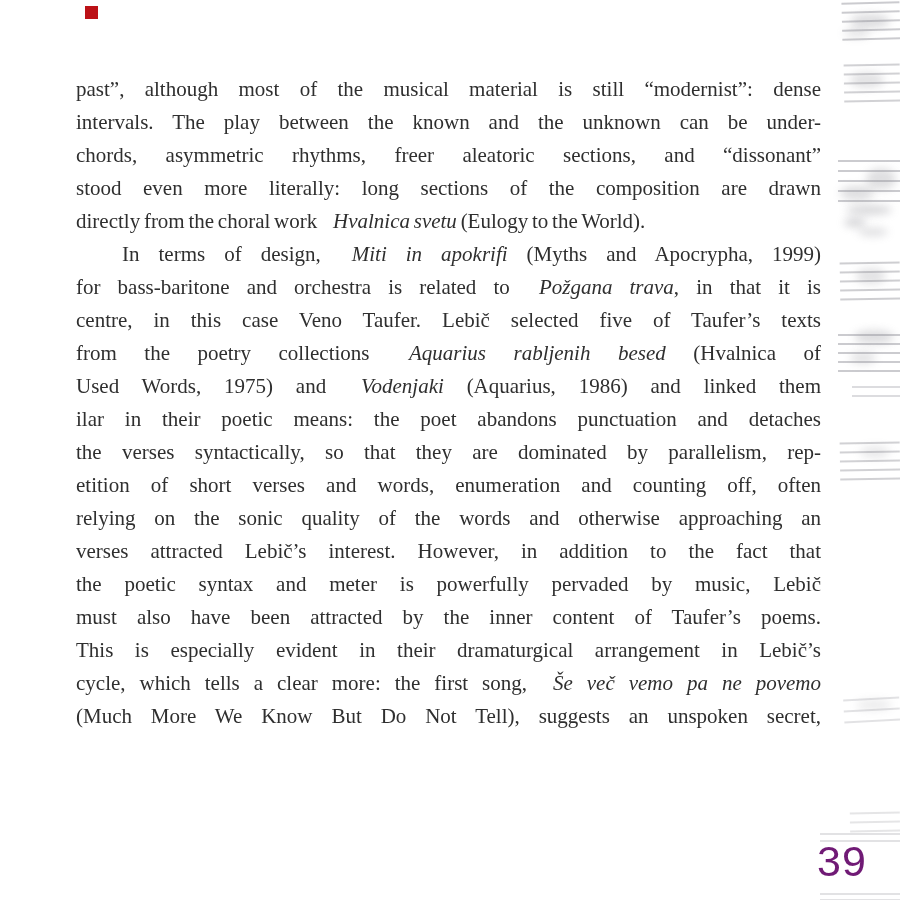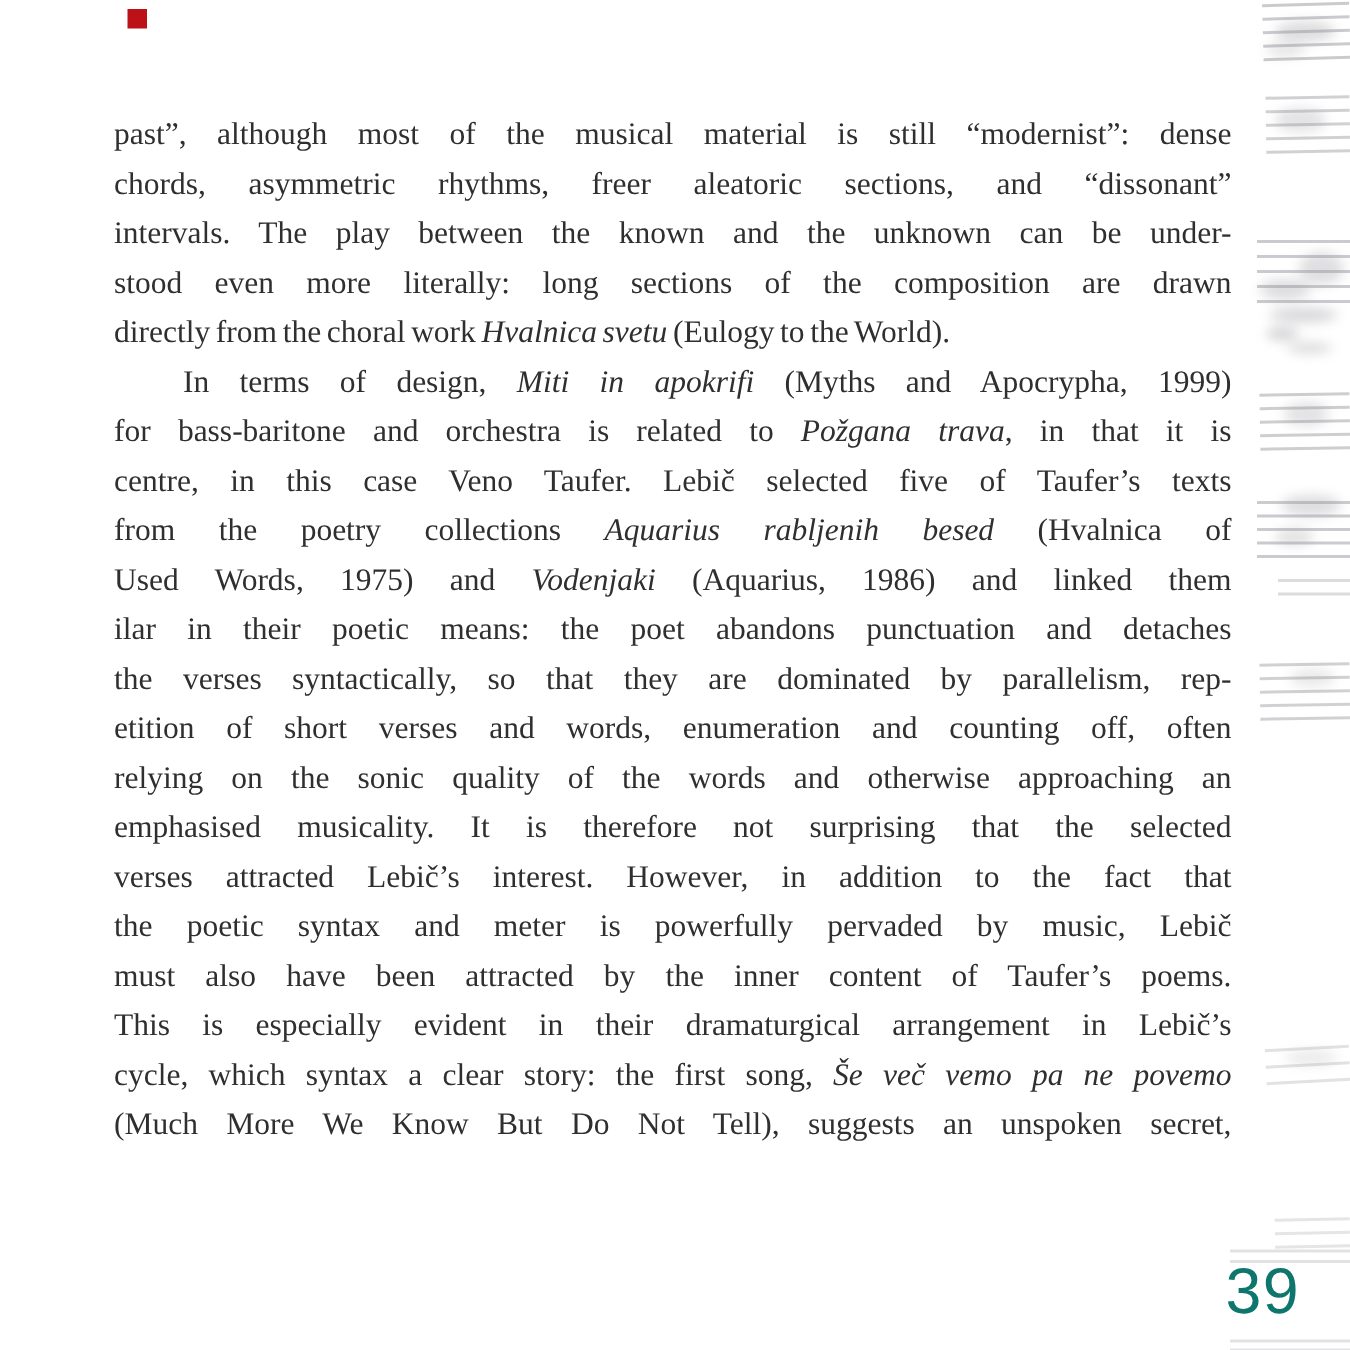--- a/index.html
+++ b/index.html
@@ -14,21 +14,21 @@
 
   
   #text-block {
     position:absolute; left:76px; top:73px; width:745px;
     font:21px/33px "Liberation Serif", serif;
     word-spacing:-1.5px;
   }
   .line { text-align:justify; text-align-last:justify; height:33px; white-space:normal; }
   .line.no-just { text-align-last:left; }
   .line.indent { text-indent:46px; }
-  .line i { font-style:italic; }
+  .line i { font-style:italic;margin-left:12px; }
 
   
   #page-number {
     position:absolute; left:817px; top:840px;
     font-family:"Liberation Sans", sans-serif;
     font-size:43px; font-weight:300; line-height:1; letter-spacing:1px;
   }
 
   
   #red-marker { position:absolute; left:85px; top:6px; width:13px; height:13px; }
@@ -116,40 +116,39 @@
       <div class="staff-smudge" style="top: 352px; right: 24px; width: 26px; height: 12px; opacity: 0.25;"></div>
       <div class="staff-smudge" style="top: 446px; right: 10px; width: 30px; height: 12px; opacity: 0.2;"></div>
       <div class="staff-smudge" style="top: 700px; right: 8px; width: 36px; height: 10px; opacity: 0.18;"></div>
     </div>
 
   <div id="red-marker" style="background: rgb(188, 17, 23);"></div>
 
   <div id="text-block" style="color: rgb(47, 47, 47);">
       <div>
         <div class="line"><span>past”, although most of the musical material is still “modernist”: dense</span></div>
+        <div class="line"><span>intervals. The play between the known and the unknown can be under-</span></div>
         <div class="line"><span>chords, asymmetric rhythms, freer aleatoric sections, and “dissonant”</span></div>
-        <div class="line"><span>intervals. The play between the known and the unknown can be under-</span></div>
         <div class="line"><span>stood even more literally: long sections of the composition are drawn</span></div>
         <div class="line no-just"><span>directly from the choral work </span><i>Hvalnica svetu</i><span> (Eulogy to the World).</span></div>
       </div>
       <div>
         <div class="line indent"><span>In terms of design, </span><i>Miti in apokrifi</i><span> (Myths and Apocrypha, 1999)</span></div>
         <div class="line"><span>for bass-baritone and orchestra is related to </span><i>Požgana trava</i><span>, in that it is</span></div>
         <div class="line"><span>centre, in this case Veno Taufer. Lebič selected five of Taufer’s texts</span></div>
         <div class="line"><span>from the poetry collections </span><i>Aquarius rabljenih besed</i><span> (Hvalnica of</span></div>
         <div class="line"><span>Used Words, 1975) and </span><i>Vodenjaki</i><span> (Aquarius, 1986) and linked them</span></div>
         <div class="line"><span>ilar in their poetic means: the poet abandons punctuation and detaches</span></div>
         <div class="line"><span>the verses syntactically, so that they are dominated by parallelism, rep-</span></div>
         <div class="line"><span>etition of short verses and words, enumeration and counting off, often</span></div>
         <div class="line"><span>relying on the sonic quality of the words and otherwise approaching an</span></div>
-        <div class="line"><span>emphasised musicality. It is therefore not surprising that the selected</span></div>
         <div class="line"><span>verses attracted Lebič’s interest. However, in addition to the fact that</span></div>
         <div class="line"><span>the poetic syntax and meter is powerfully pervaded by music, Lebič</span></div>
         <div class="line"><span>must also have been attracted by the inner content of Taufer’s poems.</span></div>
         <div class="line"><span>This is especially evident in their dramaturgical arrangement in Lebič’s</span></div>
-        <div class="line"><span>cycle, which syntax a clear story: the first song, </span><i>Še več vemo pa ne povemo</i></div>
+        <div class="line"><span>cycle, which tells a clear more: the first song, </span><i>Še več vemo pa ne povemo</i></div>
         <div class="line"><span>(Much More We Know But Do Not Tell), suggests an unspoken secret,</span></div>
       </div>
     </div>
 
-  <div id="page-number" style="color: #0f766e; text-align: center;">39</div>
+  <div id="page-number" style="color: #701a75; text-align: center;">39</div>
 
 </div>
 
 </body></html>

